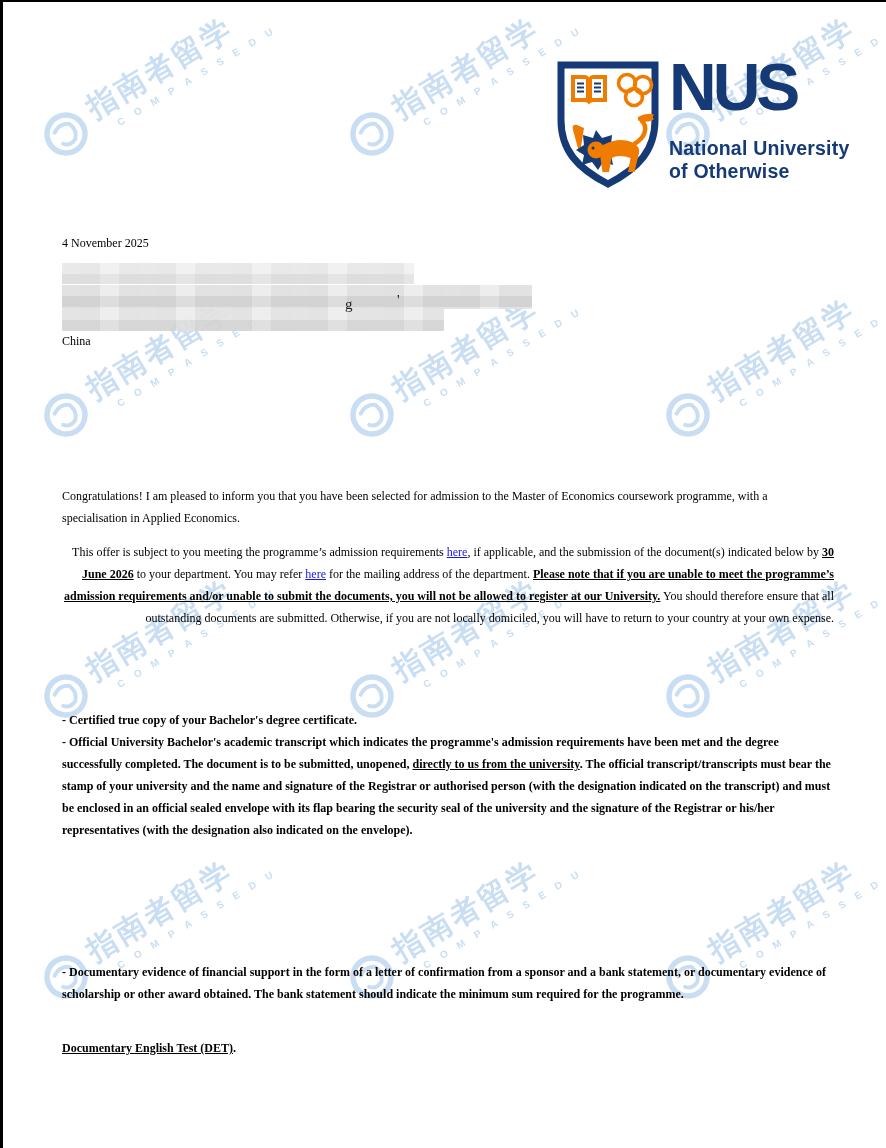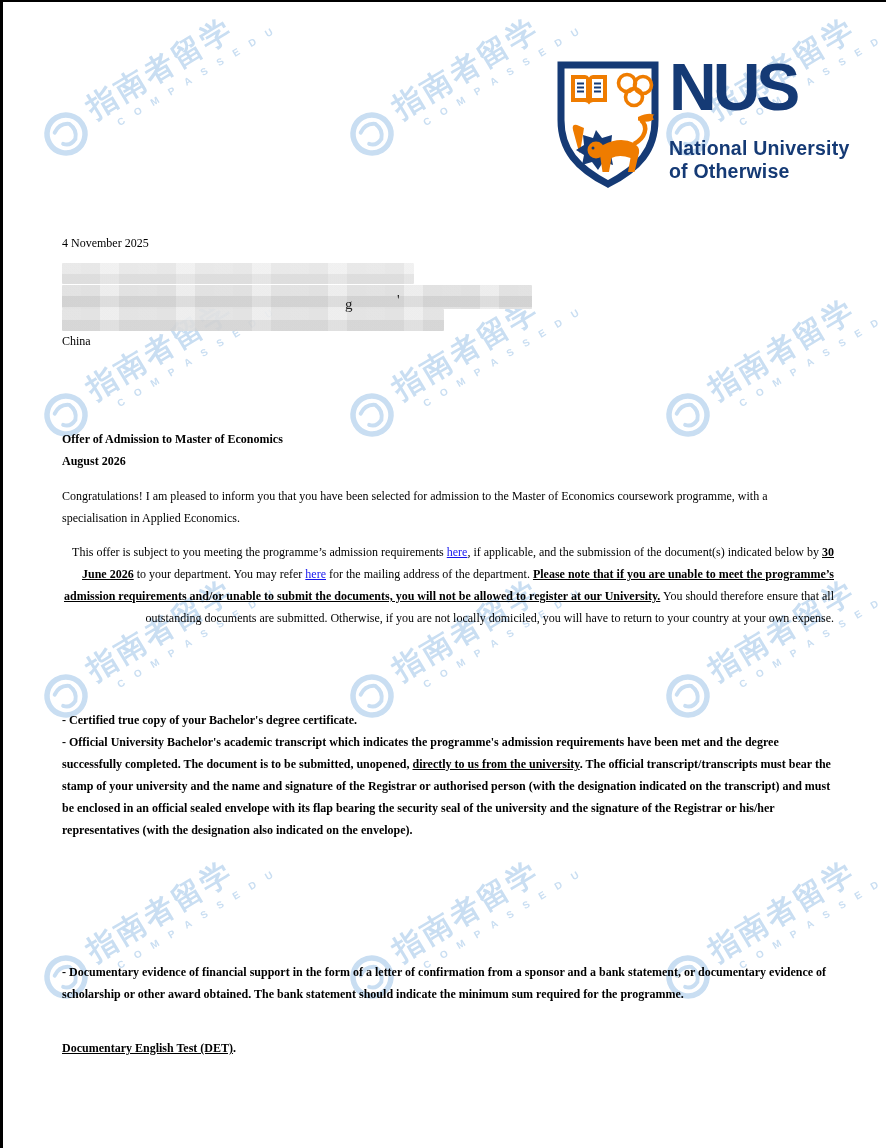--- a/index.html
+++ b/index.html
@@ -252,24 +252,20 @@
 
   <div class="redact r1"></div>
   <div class="redact r2"></div>
   <span class="frag f1">g</span>
   <span class="frag f2">'</span>
   <div class="redact r3"></div>
 
   <div class="t country">China</div>
 
 
-  <div class="t subject">
-    <div>Offer of Admission to Master of Economics</div>
-    <div>August 2026</div>
-  </div>
 
   <div class="t para p-congrats">Congratulations! I am pleased to inform you that you have been selected for admission to the Master of Economics coursework programme, with a specialisation in Applied Economics.</div>
 
   <div class="t para p-offer"><span>This offer is subject to you meeting the programme’s admission requirements </span><span class="s-link">here</span><span>, if applicable, and the submission of the document(s) indicated below by </span><span class="s-bu">30 June 2026</span><span> to your department. You may refer </span><span class="s-link">here</span><span> for the mailing address of the department. </span><span class="s-bu">Please note that if you are unable to meet the programme’s admission requirements and/or unable to submit the documents, you will not be allowed to register at our University.</span><span> You should therefore ensure that all outstanding documents are submitted. Otherwise, if you are not locally domiciled, you will have to return to your country at your own expense.</span></div>
 
   <div class="t para p-docs">
     <div><span class="s-b">- Certified true copy of your Bachelor's degree certificate.</span></div>
     <div><span class="s-b">- Official University Bachelor's academic transcript which indicates the programme's admission requirements have been met and the degree successfully completed. The document is to be submitted, unopened, </span><span class="s-bu">directly to us from the university</span><span class="s-b">. The official transcript/transcripts must bear the stamp of your university and the name and signature of the Registrar or authorised person (with the designation indicated on the transcript) and must be enclosed in an official sealed envelope with its flap bearing the security seal of the university and the signature of the Registrar or his/her representatives (with the designation also indicated on the envelope).</span></div>
   </div>
 

